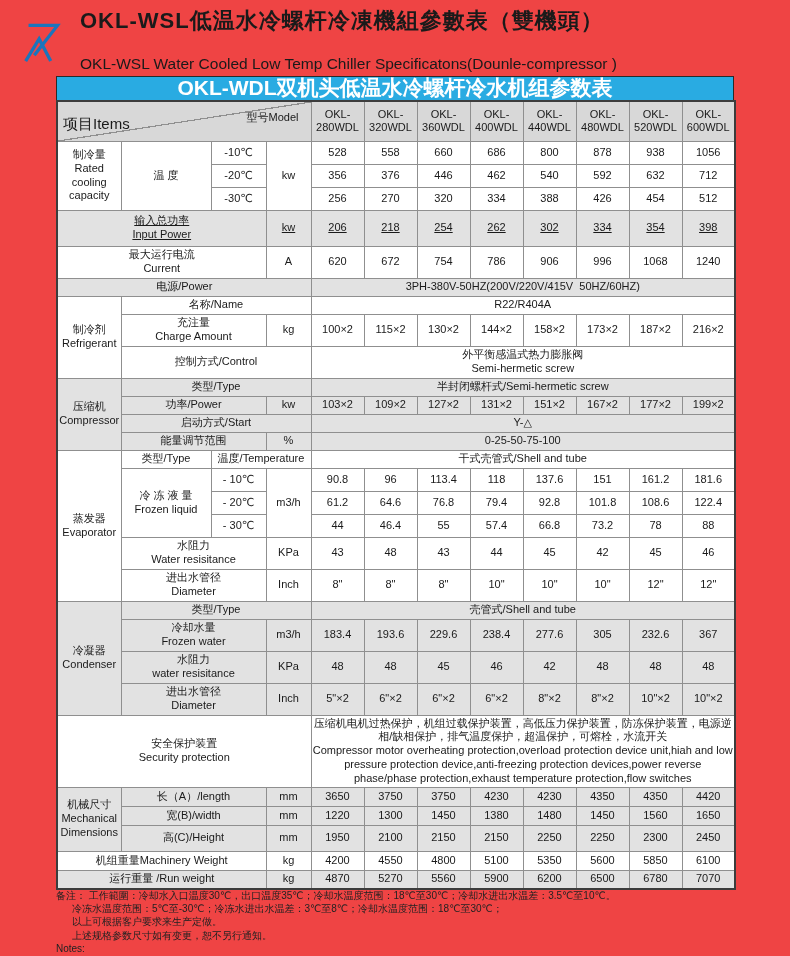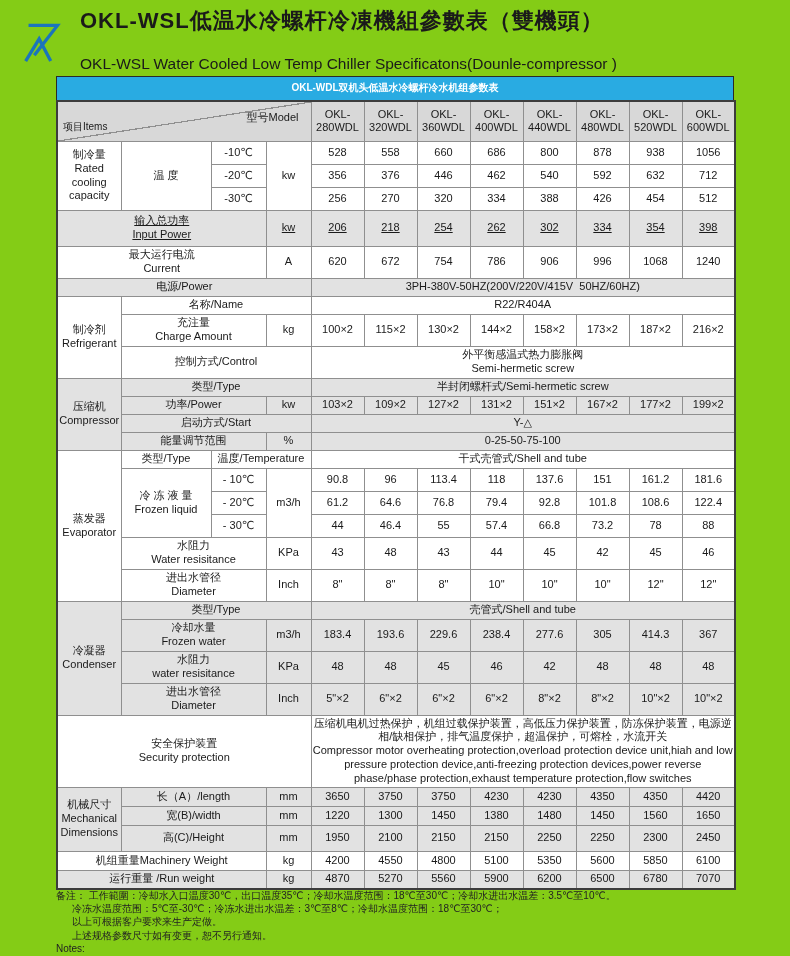--- a/index.html
+++ b/index.html
@@ -1,39 +1,39 @@
 <!DOCTYPE html>
 <html><head>
 <meta charset="utf-8">
 <style>
   html,body{margin:0;padding:0;background:#fff;}
-  .page{position:relative;width:790px;height:956px;background:#84cc16;overflow:hidden;
+  .page{position:relative;width:790px;height:956px;background:#ef4444;overflow:hidden;
         font-family:"Liberation Sans","DejaVu Sans",sans-serif;color:#1a1a1a;}
   .header{position:absolute;left:20px;top:6px;display:flex;gap:14px;align-items:flex-start;}
   .logo{width:46px;height:54px;margin-top:4px;flex:none;}
   .title-zh{font-size:22px;font-weight:bold;letter-spacing:1px;white-space:nowrap;}
   .title-en{font-size:15.5px;margin-top:19px;white-space:nowrap;}
   .table-wrap{position:absolute;left:56px;top:76px;width:678px;}
   .table-title{box-sizing:border-box;height:24px;line-height:22px;text-align:center;color:#fff;
-               font-size:10px;font-weight:bold;border:1px solid #2a2a2a;border-bottom:none;}
+               font-size:21px;font-weight:bold;border:1px solid #2a2a2a;border-bottom:none;}
   table.spec{border-collapse:collapse;table-layout:fixed;width:678px;border:2px solid #3c3c3c;}
   table.spec td{border:1px solid #8f8f8f;text-align:center;vertical-align:middle;
                 font-size:11px;line-height:1.25;padding:0 1px;white-space:pre-line;
                 word-break:break-word;overflow:hidden;}
   td.d{font-size:11.5px;}
   td.lab{font-size:11px;}
   td.val{font-size:11px;}
   td.valL{text-align:left;font-size:10.5px;line-height:1.38;padding:3px 7px;}
   td.bt{border-top:2px solid #3c3c3c;}
   td.dv{border-left:2px solid #3c3c3c;}
   td.diag{position:relative;padding:0;
     background-image:linear-gradient(to bottom right,
       transparent calc(50% - 0.6px), #8f8f8f calc(50% - 0.6px),
       #8f8f8f calc(50% + 0.6px), transparent calc(50% + 0.6px));}
-  td.diag .di{position:absolute;left:5px;bottom:7px;font-size:10px;}
+  td.diag .di{position:absolute;left:5px;bottom:7px;font-size:15px;}
   td.diag .dm{position:absolute;right:12px;top:9px;font-size:11px;}
   .notes{position:absolute;left:56px;top:889px;font-size:10px;line-height:1.32;color:#222;}
   .note.ind{padding-left:16px;}
 </style>
 </head>
 <body>
 
 <div class="page">
 
   <div class="header">
@@ -282,21 +282,21 @@
           <tr style="height: 32px; background: rgb(226, 226, 226);">
             <td colspan="2" class="lab">冷却水量
 Frozen water</td>
             <td class="lab">m3/h</td>
             <td class="d dv">183.4</td>
             <td class="d">193.6</td>
             <td class="d">229.6</td>
             <td class="d">238.4</td>
             <td class="d">277.6</td>
             <td class="d">305</td>
-            <td class="d">414.3</td>
+            <td class="d">232.6</td>
             <td class="d">367</td>
           </tr>
           <tr style="height: 32px; background: rgb(226, 226, 226);">
             <td colspan="2" class="lab">水阻力
 water resisitance</td>
             <td class="lab">KPa</td>
             <td class="d dv">48</td>
             <td class="d">48</td>
             <td class="d">45</td>
             <td class="d">46</td>

